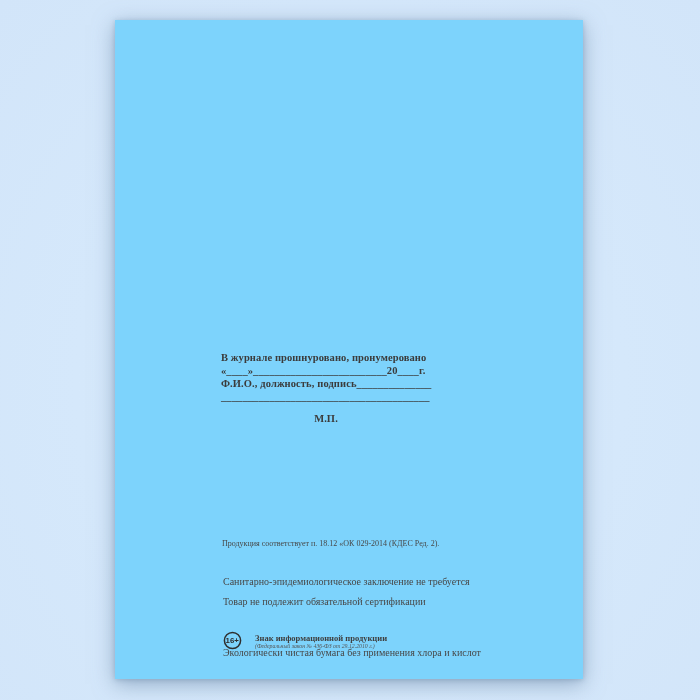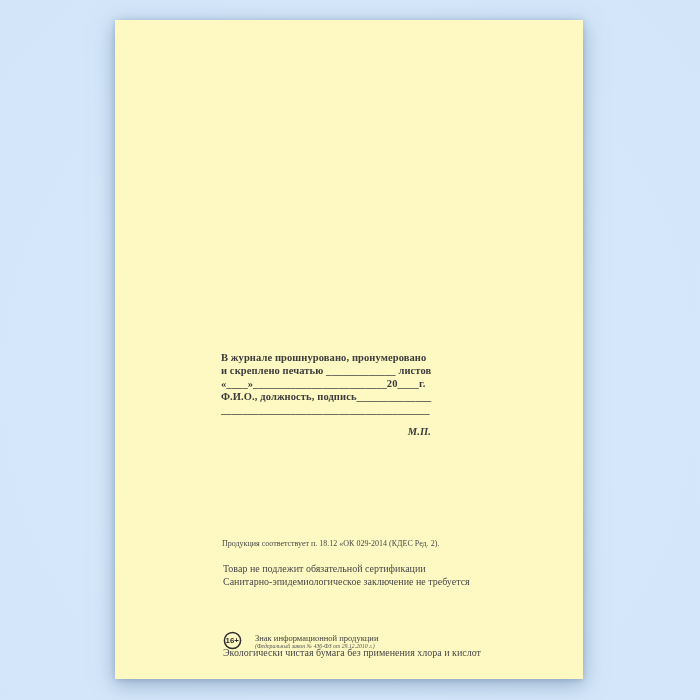--- a/index.html
+++ b/index.html
@@ -8,40 +8,39 @@
     overflow: hidden;
   }
   body {
     background: radial-gradient(ellipse at 50% 55%, #dcedfd 0%, #d5e8fb 55%, #d2e5f9 100%);
     font-family: "Liberation Serif", "DejaVu Serif", serif;
   }
   .paper {
     position: absolute;
     left: 115px; top: 20px;
     width: 468px; height: 659px;
-    background: #fef9c3;
+    background: #7dd3fc;
     box-shadow: 0 5px 20px rgba(95, 125, 158, 0.55), 0 1px 5px rgba(95, 125, 158, 0.35);
   }
   
   .cert-block {
     position: absolute;
     left: 106px; top: 331px;
     width: 216px;
     font-size: 10.5px;
     line-height: 13px;
     font-weight: bold;
     color: #3b3b3b;
     letter-spacing: 0.1px;
   }
   .cert-block .line { white-space: nowrap; }
   .stamp {
     margin-top: 9px;
-    text-align: right;
+    text-align: center;
     padding-right: 6px;
-    font-style: italic;
   }
   
   .compliance {
     position: absolute;
     left: 107px; top: 519px;
     width: 230px;
     font-size: 8px;
     line-height: 10.5px;
     color: #474747;
   }
@@ -49,55 +48,54 @@
   
   .note {
     position: absolute;
     left: 108px;
     font-size: 10px;
     line-height: 9px;
     color: #474747;
     white-space: nowrap;
   }
   .note-1 { top: 557px; }
-  .note-2 { top: 544px; text-align: center; }
+  .note-2 { top: 577px; text-align: center; }
   .note-3 { top: 628px; }
   
   .age-badge {
     position: absolute;
     left: 108px; top: 611px;
     width: 19px; height: 19px;
   }
   .age-title {
     position: absolute;
     left: 140px; top: 613px;
     font-size: 8.5px;
     line-height: 10px;
-    font-weight: normal;
+    font-weight: bold;
     color: #3f3f3f;
     white-space: nowrap;
   }
   .age-law {
     position: absolute;
     left: 140px; top: 623px;
     font-size: 5.8px;
     line-height: 7px;
     font-style: italic;
     color: #555555;
     white-space: nowrap;
   }
 </style>
 </head>
 <body>
 
 <div class="paper">
 
   <div class="cert-block">
     <div class="line">В журнале прошнуровано, пронумеровано</div>
-    <div class="line">и скреплено печатью _____________ листов</div>
     <div class="line">«____»_________________________20____г.</div>
     <div class="line">Ф.И.О., должность, подпись______________</div>
     <div class="line">_______________________________________</div>
     <div class="stamp">М.П.</div>
   </div>
 
   <div class="compliance">
     <div>Продукция соответствует п. 18.12 «ОК 029-2014 (КДЕС Ред. 2).</div>
   </div>
 

